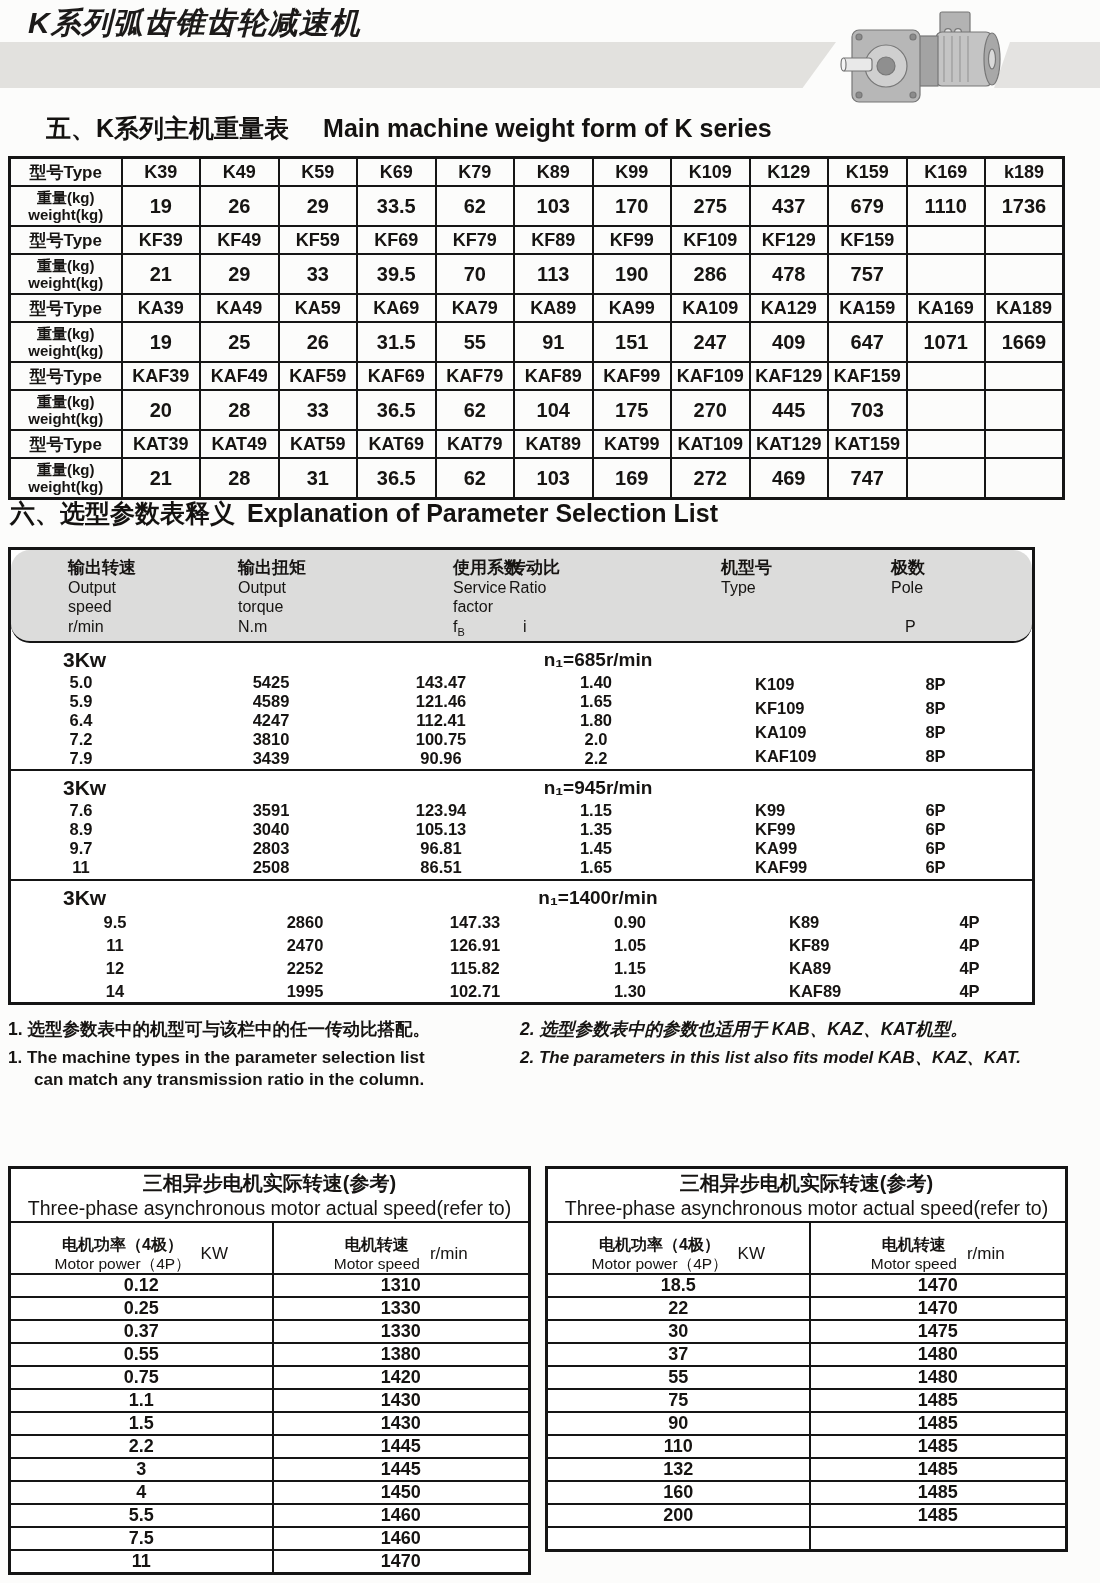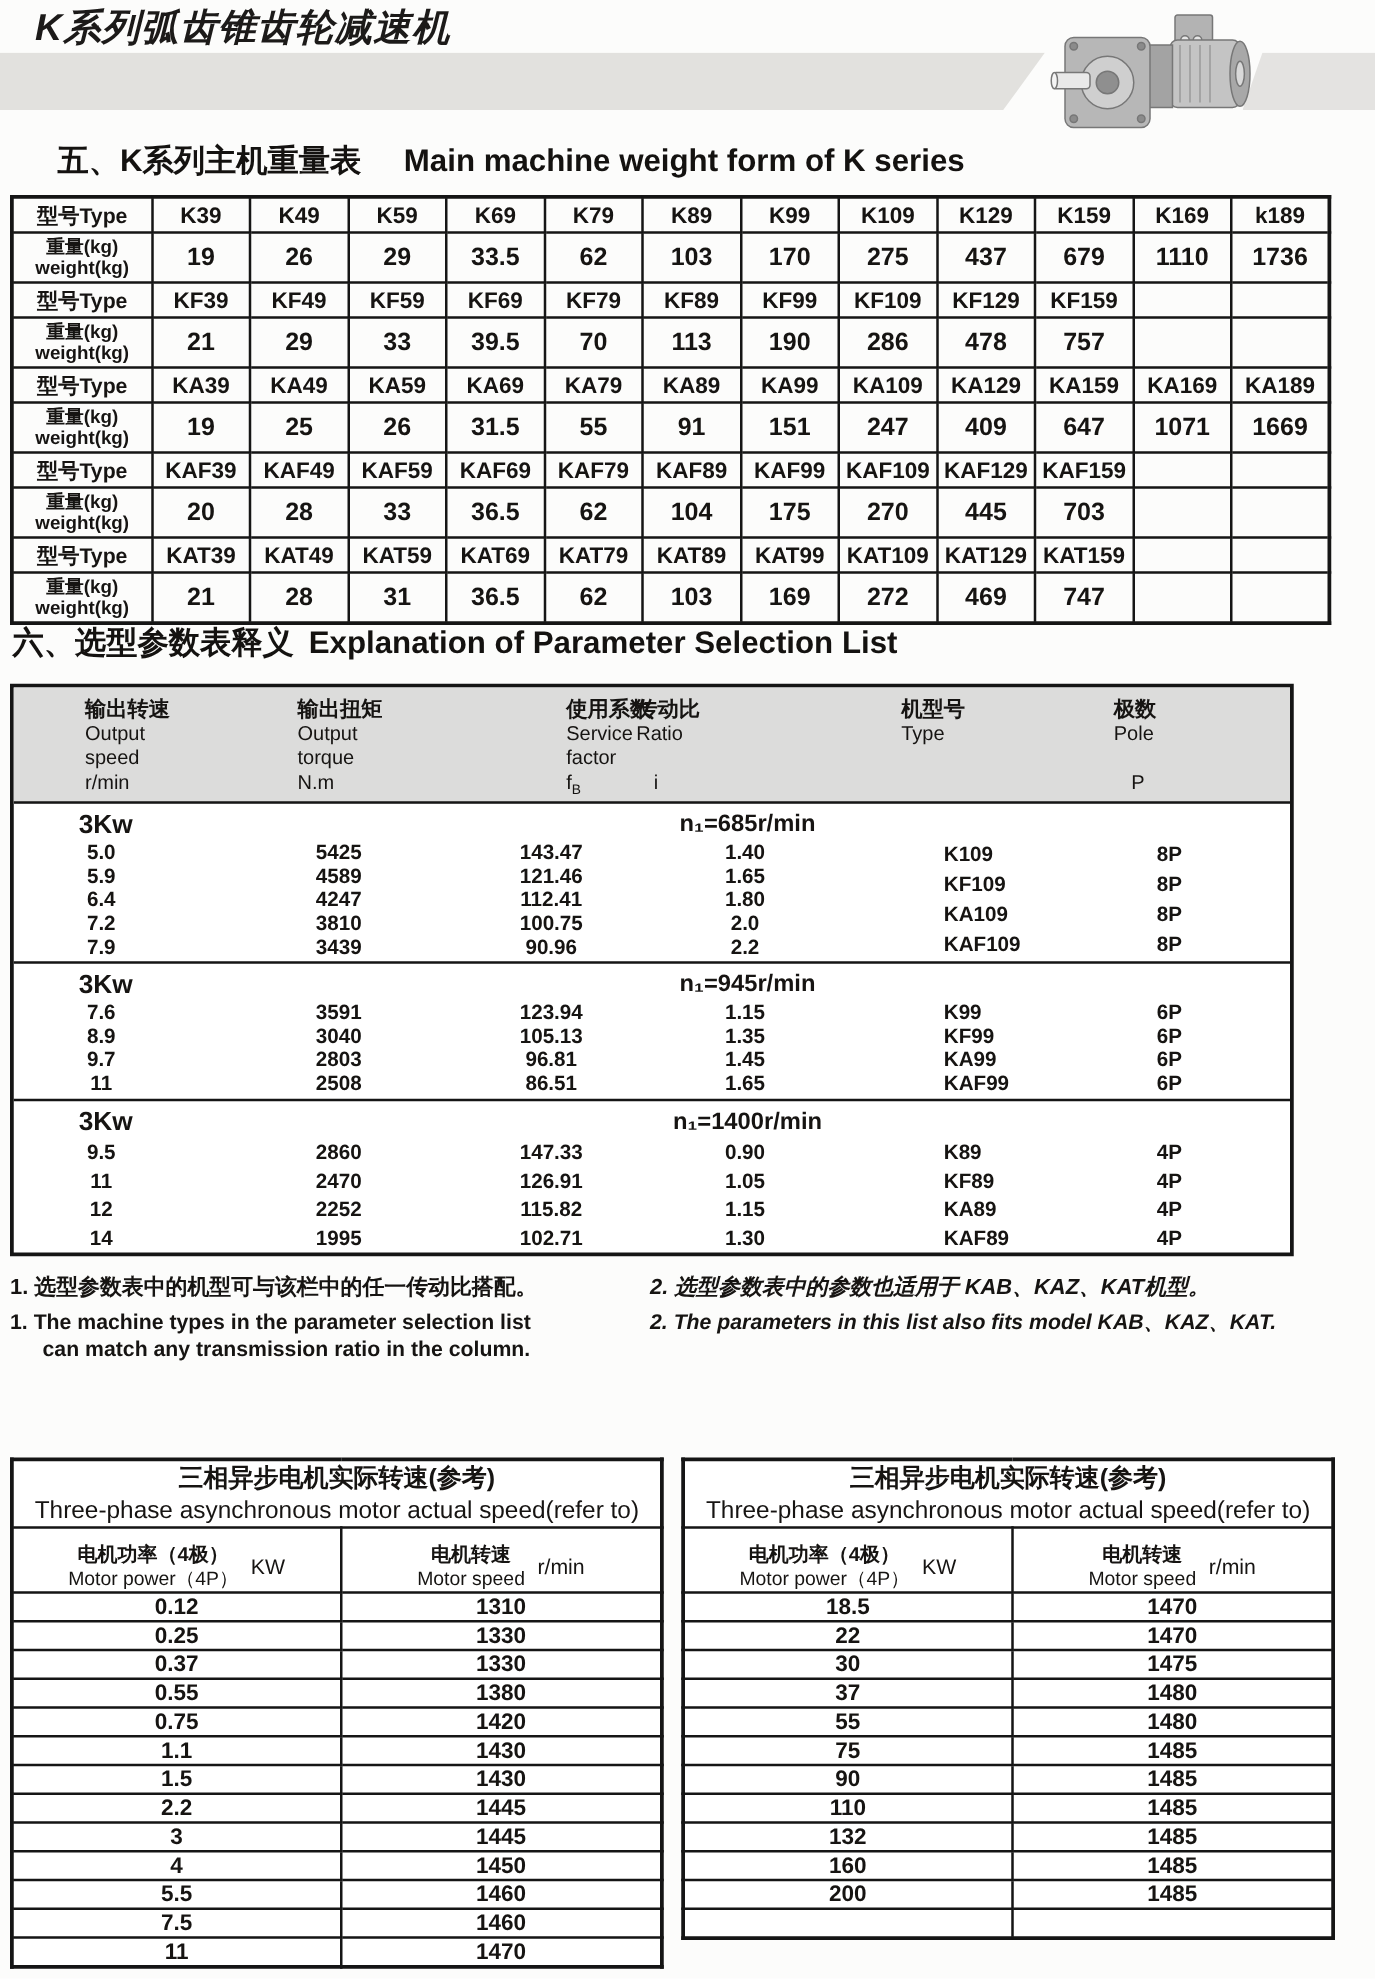--- a/index.html
+++ b/index.html
@@ -31,21 +31,21 @@
   .wtr-weight td{height:38px;font-size:20px;font-weight:600;}
   td.wt-label{font-size:17px;font-weight:700;}
   td.wt-label2{font-size:15px;font-weight:700;}
   td.wt-label2 div{line-height:17px;}
 
   
   .param{position:absolute;top:547px;left:8px;width:1027px;height:458px;border:3px solid #151515;
          box-sizing:border-box;background:#fff;}
   .param-header{display:grid;grid-template-columns:140px 240px 100px 210px 160px 177px;
          background:#dcdcdb;border-bottom:2px solid #151515;height:93px;box-sizing:border-box;
-         padding-top:8px;}
+         padding-top:8px;border-radius:19px;}
   .ph-cell{text-align:left;}
   .ph-line{line-height:19.5px;min-height:19.5px;font-size:16px;font-weight:500;white-space:pre;}
   .ph-line.zh{font-size:17px;font-weight:700;}
   .ph-line sub{font-size:11px;}
   .ph1{padding-left:57px;}.ph2{padding-left:87px;}.ph3{padding-left:18px;}
   .ph4{padding-left:62px;}.ph5{padding-left:20px;}.ph6{padding-left:30px;}
   .ph3 .ph-line:last-child,.ph6 .ph-line:last-child{padding-left:14px;}
 
   .pgroup{border-top:2px solid #151515;}
   .pgroup:first-child{border-top:none;}
@@ -440,21 +440,21 @@
               <div class="pg-pole">6P</div>
               <div class="pg-pole">6P</div>
             </div>
           </div>
         </div>
         <div class="pgroup">
           <div class="pg-head">
             <span class="pg-power">3Kw</span>
             <span class="pg-n">n₁=1400r/min</span>
           </div>
-          <div class="pg-body" style="height: 92px;">
+          <div class="pg-body" style="height: 92px; padding-left: 34px;">
             <div class="pg-col pc1">
               <div class="pg-val">9.5</div>
               <div class="pg-val">11</div>
               <div class="pg-val">12</div>
               <div class="pg-val">14</div>
             </div>
             <div class="pg-col pc2">
               <div class="pg-val">2860</div>
               <div class="pg-val">2470</div>
               <div class="pg-val">2252</div>

